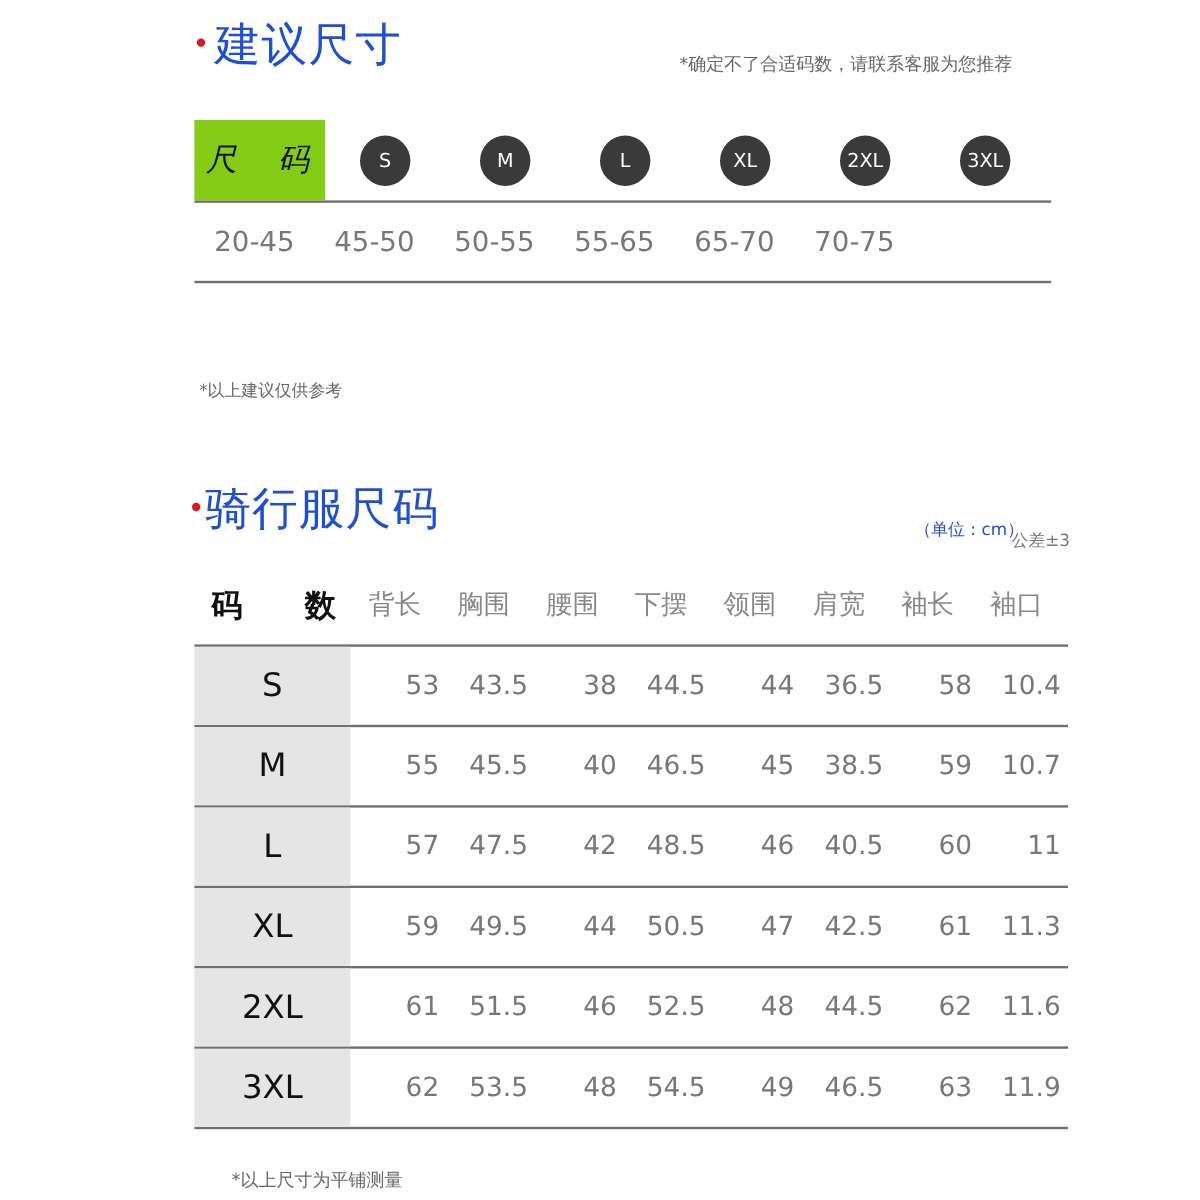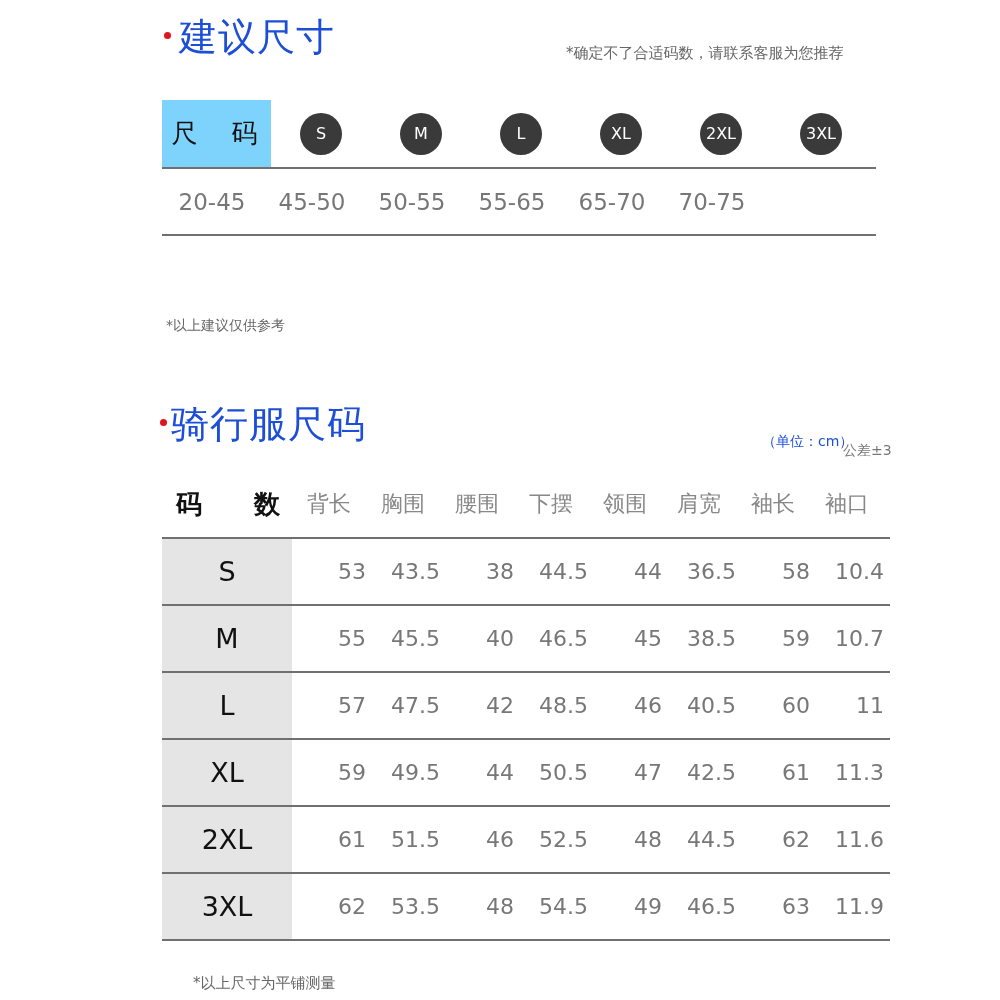--- a/index.html
+++ b/index.html
@@ -9,22 +9,22 @@
 
   .sec-title { font-size: 38px; color: #1d4ed8; letter-spacing: 1px; line-height: 1; }
   .red-dot { display: inline-block; width: 7px; height: 7px; border-radius: 50%;
              background: #e0141e; vertical-align: middle; margin-right: 8px; position: relative; top: -4px; }
 
   .note { font-size: 14px; color: #666; }
 
   
   .t1 { left: 162px; top: 100px; width: 714px; }
   .t1-row { position: relative; display: flex; align-items: center; border-bottom: 2px solid #707070; }
-  .t1-row .head { width: 109px; background: #7dd3fc; height: 100%; display: flex; align-items: center;
-                  justify-content: center; font-size: 22px; color: #111; font-weight: bold; }
+  .t1-row .head { width: 109px; background: #84cc16; height: 100%; display: flex; align-items: center;
+                  justify-content: center; font-size: 22px; color: #111; font-weight: bold; font-style: italic; }
   .t1-row .cell { width: 100px; text-align: center; font-size: 23px; color: #777; }
   .t1-r0 { height: 67px; }
   .t1-r1 { height: 67px; }
   .t1-r2 { height: 65px; }
   .badge { width: 42px; height: 42px; border-radius: 50%; background: #3a3a3a; color: #fff;
            font-size: 16px; display: flex; align-items: center; justify-content: center; margin: 0 auto; }
 
   
   .t2-head { left: 162px; top: 480px; width: 728px; height: 48px; display: flex; align-items: center; }
   .t2-head .h0 { width: 130px; font-size: 26px; color: #111; font-weight: bold; display: flex; justify-content: space-between; padding: 0 12px 0 14px; box-sizing: border-box; }

